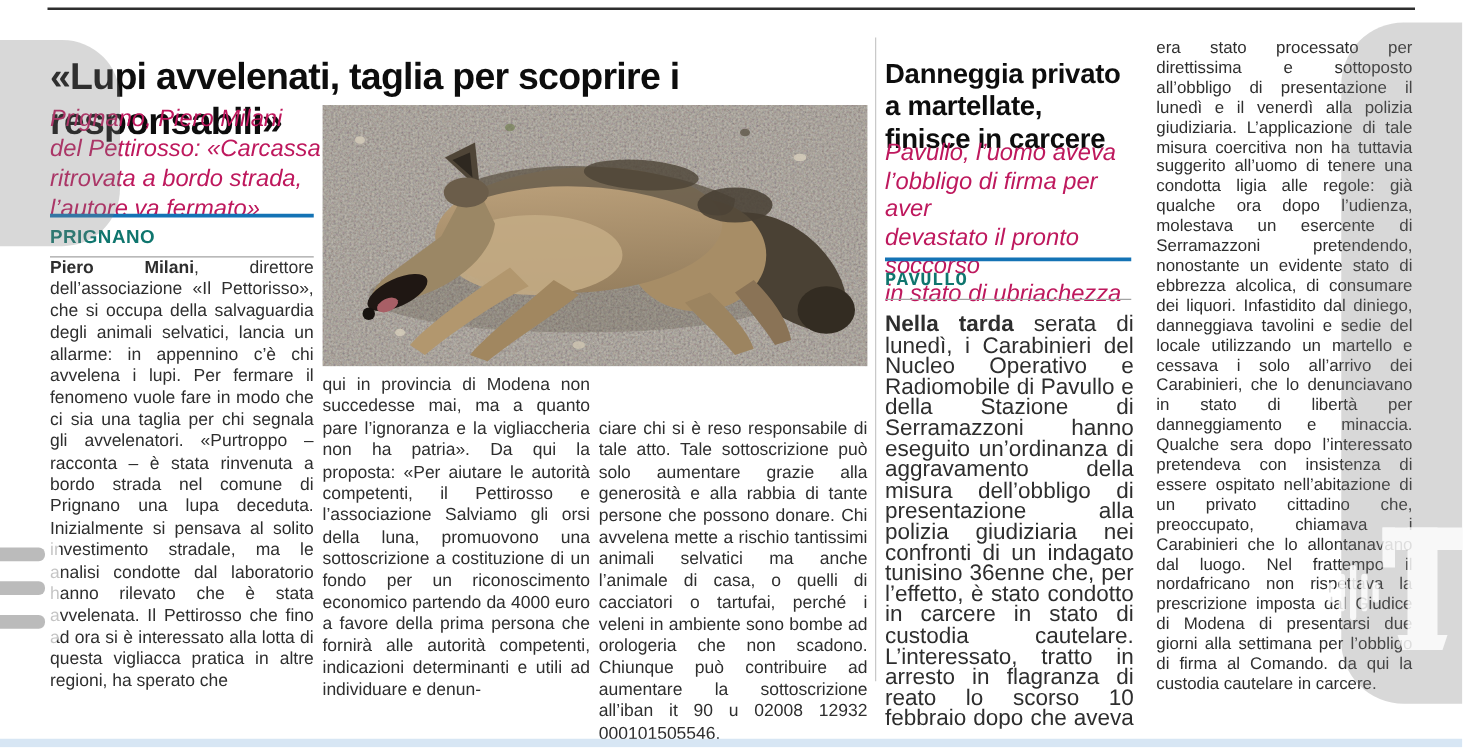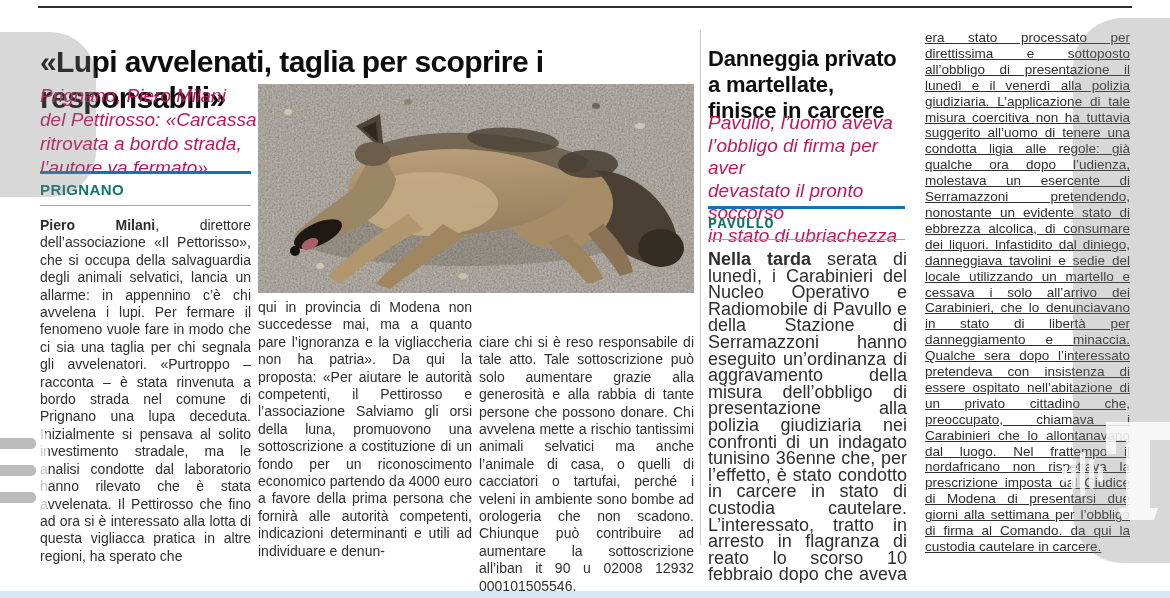--- a/index.html
+++ b/index.html
@@ -14,34 +14,34 @@
   .rule-blue{height:3px;background:#1473b5;}
   .rule-blue-1{left:40px;top:171px;width:211px;}
   .kicker{font-size:15px;font-weight:bold;color:#0f766e;letter-spacing:0.4px;}
   .kicker-1{left:40px;top:181px;}
   .rule-grey{height:1px;background:#a3a3a3;}
   .rule-grey-1{left:40px;top:205px;width:211px;}
   .body-col{font-size:14px;line-height:17.4px;text-align:justify;overflow:hidden;
         hyphens:auto;-webkit-hyphens:auto;color:#2e2e2e;}
   .body-col p{margin:0;}
   .lead{font-weight:bold;}
-  .col1{left:40px;top:217px;width:211px;height:362px;}
+  .col1{left:40px;top:205px;width:211px;height:362px;}
   .photo{left:258px;top:84px;width:436px;height:209px;}
   .photo svg{display:block;width:100%;height:100%;}
   .col2{left:258px;top:299px;width:214px;height:282px;}
   .col3{left:479px;top:299px;width:215px;height:282px;margin-top:35px;}
   .v-divider{left:700px;top:30px;width:1px;height:515px;background:#c9c9c9;}
   .headline-side{left:708px;top:28px;width:206px;font-size:22px;line-height:26px;font-weight:bold;
         color:#0d0d0d;white-space:pre-line;letter-spacing:-0.2px;}
   .subhead-side{left:708px;top:112px;width:206px;font-size:19px;line-height:22.5px;}
   .rule-blue-2{left:708px;top:206px;width:197px;}
   .kicker-2{left:708px;top:216px;font-family:Liberation Mono, monospace;}
   .rule-grey-2{left:708px;top:239px;width:197px;}
   .col4{left:708px;top:251px;width:199px;height:332px;font-size:18px;line-height:16.6px;}
-  .col5{left:925px;top:30px;width:205px;height:554px;font-size:13.5px;line-height:15.9px;text-decoration:underline;}
+  .col5{left:925px;top:30px;width:205px;height:554px;font-size:13.5px;line-height:15.9px;}
   .bottom-bar{left:0;top:591px;width:1170px;height:7px;background:#d7e6f4;}
   
   .ov{z-index:5;}
   .ov-tl{left:-52px;top:32px;width:148px;height:165px;background:rgba(125,125,125,0.30);
         border-radius:46px;}
   .ov-left-mid{left:-30px;top:424px;width:78px;height:98px;background:rgba(255,255,255,0.72);
         border-radius:18px;}
   .ov-left-mid .bar{position:absolute;left:8px;width:58px;height:11px;border-radius:5px;
         background:rgba(175,175,175,0.85);}
   .ov-right{left:1073px;top:18px;width:97px;height:545px;background:rgba(125,125,125,0.30);

